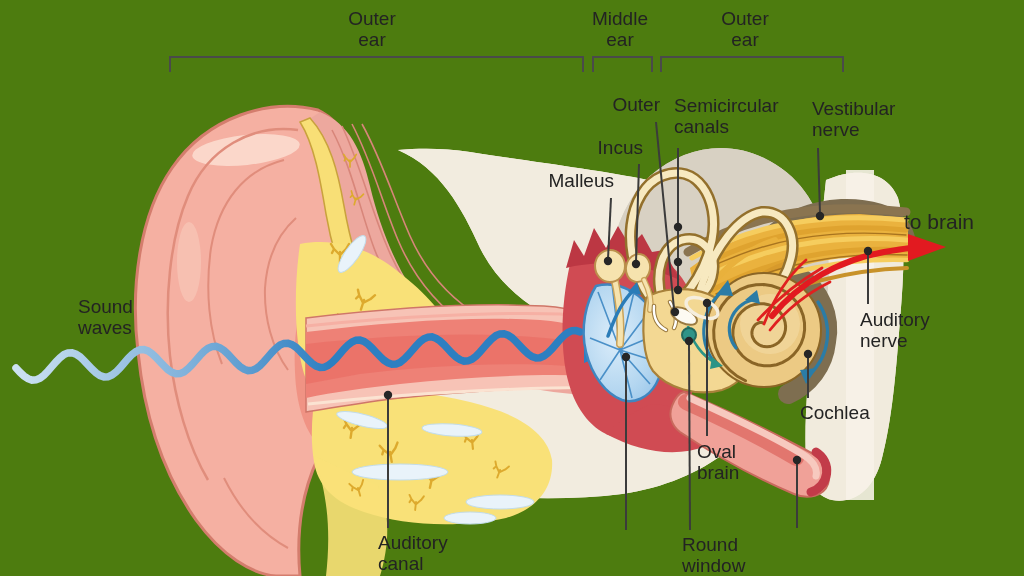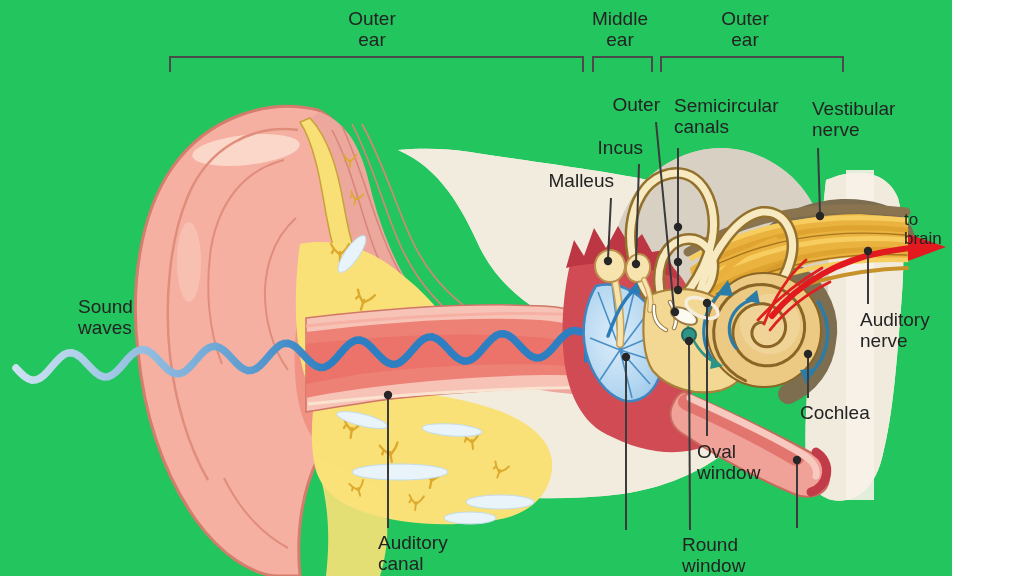--- a/index.html
+++ b/index.html
@@ -1,23 +1,23 @@
 <!DOCTYPE html>
 <html><head>
 <meta charset="utf-8">
 <style>
   html,body{margin:0;padding:0;background:#fff;}
-  #stage{position:relative;width:952px;height:576px;overflow:hidden;background:#22c55e;
+  #stage{position:relative;width:1024px;height:576px;overflow:hidden;background:#4d7c0f;
          font-family:"Liberation Sans","DejaVu Sans",sans-serif;}
   #art{position:absolute;left:0;top:0;}
   .lbl{position:absolute;font-size:19px;line-height:1.13;color:#232323;
        white-space:pre-line;}
   .ctr{transform:translateX(-50%);text-align:center;}
   .rgt{text-align:right;}
-  .big{font-size:17px;}
+  .big{font-size:21px;}
 </style>
 </head>
 <body>
 
 <div id="stage">
 
 <svg id="art" width="1024" height="576" viewBox="0 0 1024 576">
   <defs>
     <pattern id="pbone" width="52" height="38" patternUnits="userSpaceOnUse">
       <ellipse cx="7" cy="7" rx="5" ry="3" fill="#d9cba6"></ellipse>
@@ -306,19 +306,19 @@
 <div class="lbl rgt" style="left:530px;top:170px;width:84px">Malleus</div>
 <div class="lbl" style="left:674px;top:95px">Semicircular
 canals</div>
 <div class="lbl" style="left:812px;top:98px">Vestibular
 nerve</div>
 <div class="lbl big" style="left:904px;top:210px">to brain</div>
 <div class="lbl" style="left:860px;top:309px">Auditory
 nerve</div>
 <div class="lbl" style="left:800px;top:402px">Cochlea</div>
 <div class="lbl" style="left:697px;top:441px">Oval
-window</div>
+brain</div>
 <div class="lbl" style="left:682px;top:534px">Round
 window</div>
 <div class="lbl" style="left:378px;top:532px">Auditory
 canal</div>
 
 </div>
 
 </body></html>

